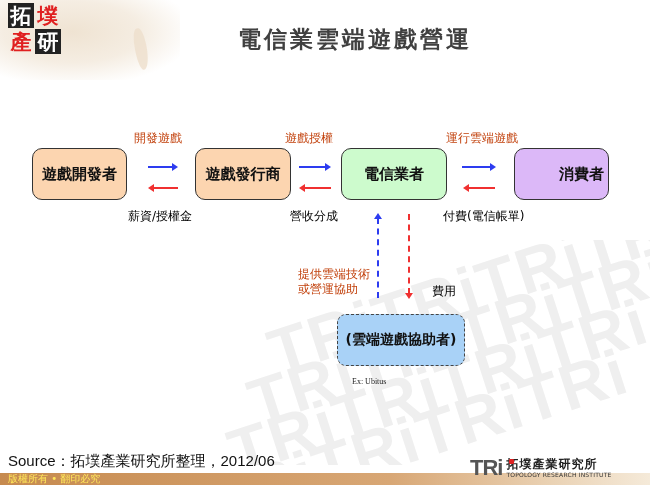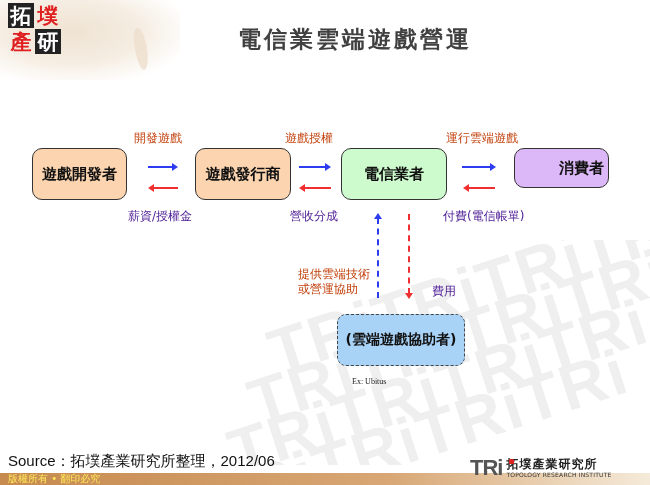--- a/index.html
+++ b/index.html
@@ -49,29 +49,29 @@
   }
 
   .box {
     position: absolute; border: 1.5px solid #333; border-radius: 10px;
     display: flex; align-items: center; justify-content: center;
     font-size: 15px; font-weight: bold; color: #111; box-sizing: border-box;
   }
   .box-dev { left: 32px; top: 148px; width: 95px; height: 52px; background: #fcd5b0; }
   .box-pub { left: 195px; top: 148px; width: 96px; height: 52px; background: #fcd5b0; }
   .box-tel { left: 341px; top: 148px; width: 106px; height: 52px; background: #cdfbcd; }
-  .box-con { left: 514px; top: 148px; width: 95px; height: 40px; background: #dcb8f8; padding-left: 40px; }
+  .box-con { left: 514px; top: 148px; width: 95px; height: 52px; background: #dcb8f8; padding-left: 40px; }
   .box-helper {
     left: 337px; top: 314px; width: 128px; height: 52px; background: #a9d2f7;
     border: 1.5px dashed #444; font-size: 14px; border-radius: 9px;
   }
 
   .lbl { position: absolute; font-size: 12px; white-space: nowrap; }
   .blue { color: #c2410c; }
-  .red { color: #4c1d95; }
+  .red { color: #000000; }
 
   .arrow { position: absolute; height: 2px; }
   .arrow.right { background: #2d3cf0; }
   .arrow.left { background: #f03030; }
   .arrow.right::after {
     content: ""; position: absolute; right: -2px; top: -3px;
     border-left: 6px solid #2d3cf0; border-top: 4px solid transparent; border-bottom: 4px solid transparent;
   }
   .arrow.left::before {
     content: ""; position: absolute; left: -2px; top: -3px;

